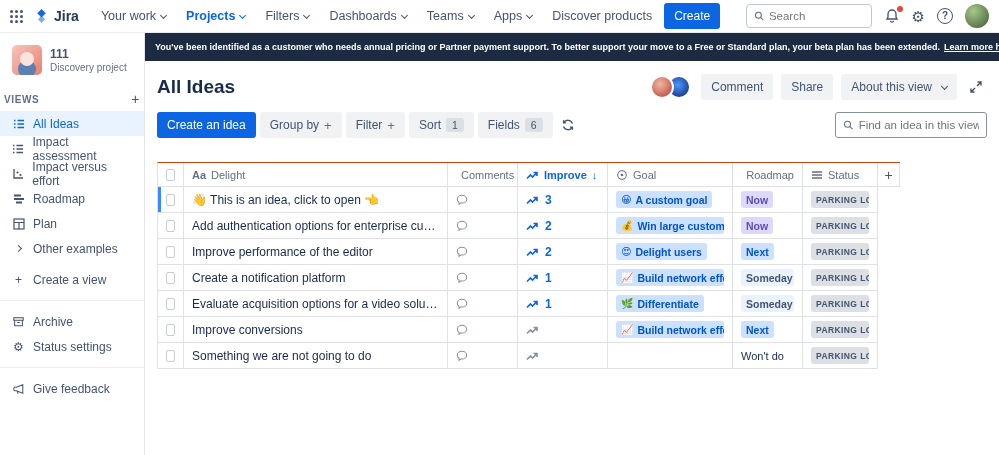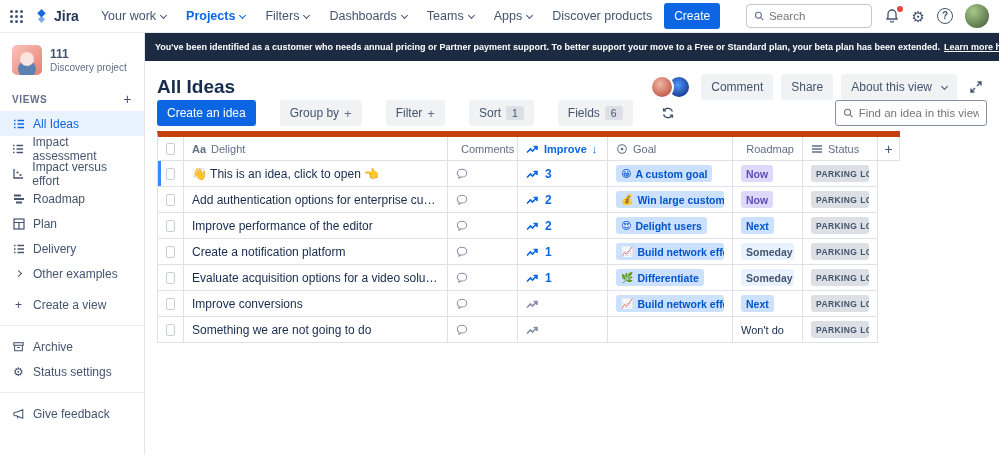--- a/index.html
+++ b/index.html
@@ -32,21 +32,21 @@
   
   .below{display:flex;height:422px}
   .sidebar{width:145px;min-width:145px;border-right:1px solid #E4E6EA;background:#fff;padding-top:10px;font-size:12px;color:#44546F}
   .main{flex:1;display:flex;flex-direction:column;min-width:0}
   
   .proj{display:flex;align-items:center;gap:8px;padding:2px 12px 10px}
   .proj-icon{width:30px;height:30px;border-radius:5px;background:linear-gradient(135deg,#F9C3BC,#E8806F);position:relative;overflow:hidden}
   .proj-icon::after{content:'';position:absolute;left:8px;top:7px;width:14px;height:14px;border-radius:50%;background:#FBE4DF;box-shadow:0 10px 0 2px #5B80B2}
   .proj-name{font-size:12px;font-weight:700;color:#44546F}
   .proj-type{font-size:10px;color:#626F86;margin-top:1px}
-  .views-head{display:flex;align-items:center;justify-content:space-between;padding:6px 12px 4px;
+  .views-head{display:flex;align-items:center;justify-content:space-between;padding:6px 4px 4px;
     font-size:10px;font-weight:700;letter-spacing:.6px;color:#626F86}
   .views-head .plus{font-size:14px;font-weight:400;color:#44546F;cursor:pointer}
   .vitem{display:flex;align-items:center;gap:8px;height:25px;padding:0 12px;cursor:pointer;color:#44546F;text-decoration:none}
   .vitem.sel{background:#E9F2FF;color:#0C66E4;font-weight:500}
   .vicon{width:13px;display:flex;align-items:center;justify-content:center;font-size:12px;line-height:1;color:currentColor}
   .chev-r{display:inline-block;width:5px;height:5px;border-right:1.6px solid currentColor;border-top:1.6px solid currentColor;transform:rotate(45deg)}
   .sep{border:none;border-top:1px solid #EBECF0;margin:8px 0}
   .vspacer{height:6px}
   
   .banner{height:28px;background:#1C2B41;color:#fff;display:flex;align-items:center;padding:0 10px;
@@ -56,28 +56,28 @@
   .content{padding:0 12px;flex:1;overflow:hidden}
   .view-head{display:flex;align-items:center;justify-content:space-between;margin-top:13px}
   .view-head h1{font-size:19px;font-weight:600;color:#172B4D}
   .vh-right{display:flex;align-items:center;gap:8px}
   .avatars{display:flex;margin-right:2px}
   .av{width:24px;height:24px;border-radius:50%;border:2px solid #fff}
   .a1{background:radial-gradient(circle at 40% 35%,#F0B9A2,#C25B4E 75%);z-index:2}
   .a2{background:radial-gradient(circle at 45% 40%,#4C9AFF,#1B3D8F 75%);margin-left:-7px}
   .expand{display:flex;align-items:center;cursor:pointer;padding:4px}
   
-  .toolbar{display:flex;align-items:center;gap:24px;}
+  .toolbar{display:flex;align-items:center;gap:4px;margin-top:12px}
   .plus-mini{font-size:13px;color:#626F86;line-height:1}
   .count{background:#DCDFE4;border-radius:3px;font-size:10.5px;padding:1px 6px;color:#44546F}
   .sync{display:flex;align-items:center;cursor:pointer;padding:2px;margin-left:2px}
   .spacer{flex:1}
   .find{display:flex;align-items:center;gap:5px;width:152px;height:26px;border:1px solid #8590A2;border-radius:3px;padding:0 7px;background:#fff}
   
-  .tablewrap{margin-top:5px;width:fit-content;border-top:6px solid #c2410c;border-left:1px solid #DFE1E6}
+  .tablewrap{margin-top:24px;width:fit-content;border-top:1px solid #c2410c;border-left:1px solid #DFE1E6}
   .trow{display:grid;grid-template-columns:26px 264px 70px 90px 125px 70px 75px 22px;position:relative}
   .trow>.c{border-right:1px solid #DFE1E6;border-bottom:1px solid #DFE1E6;display:flex;align-items:center;
     min-height:26px;padding:0 8px;overflow:hidden;white-space:nowrap;background:#fff}
   .thead>.c{min-height:24px;font-size:11px;color:#626F86;gap:5px;background:#fff}
   .trow>.c.ghost{border-right:none;border-bottom:none;background:transparent}
   .thead>.c.ghost{border-right:1px solid #DFE1E6;border-bottom:1px solid #DFE1E6;justify-content:center;color:#44546F;font-size:14px;cursor:pointer}
   .trow.selected::after{content:'';position:absolute;left:0;top:0;bottom:1px;width:3px;background:#388BFF}
   .cb{width:12px;height:12px;border:1.5px solid #C9CED6;border-radius:2px;background:#fff;cursor:pointer}
   .sum-text{font-size:12px;color:#172B4D;cursor:pointer;overflow:hidden;text-overflow:ellipsis}
   .ins-n{font-size:12px;font-weight:700;color:#0C66E4;margin-left:6px}
@@ -220,28 +220,20 @@
         <span class="vicon">
             <svg width="12" height="12" viewBox="0 0 12 12">
               <rect x="1" y="1" width="10" height="10" fill="none" stroke="currentColor" stroke-width="1.2"></rect>
               <path d="M1 4.5h10M6 4.5V11" stroke="currentColor" stroke-width="1.2"></path>
             </svg>
           </span>
         <span>Plan</span>
       </a>
       <a class="vitem">
         <span class="vicon">
-            <svg width="12" height="12" viewBox="0 0 12 12">
-              <path d="M1 2.5h1.5M4.5 2.5h6.5M1 6h1.5M4.5 6h6.5M1 9.5h1.5M4.5 9.5h6.5" stroke="currentColor" stroke-width="1.3"></path>
-            </svg>
-          </span>
-        <span>Delivery</span>
-      </a>
-      <a class="vitem">
-        <span class="vicon">
             <i class="chev-r"></i>
           </span>
         <span>Other examples</span>
       </a>
       <div class="vspacer"></div>
       <a class="vitem">
         <span class="vicon">+</span>
         <span>Create a view</span>
       </a>
     </nav>

